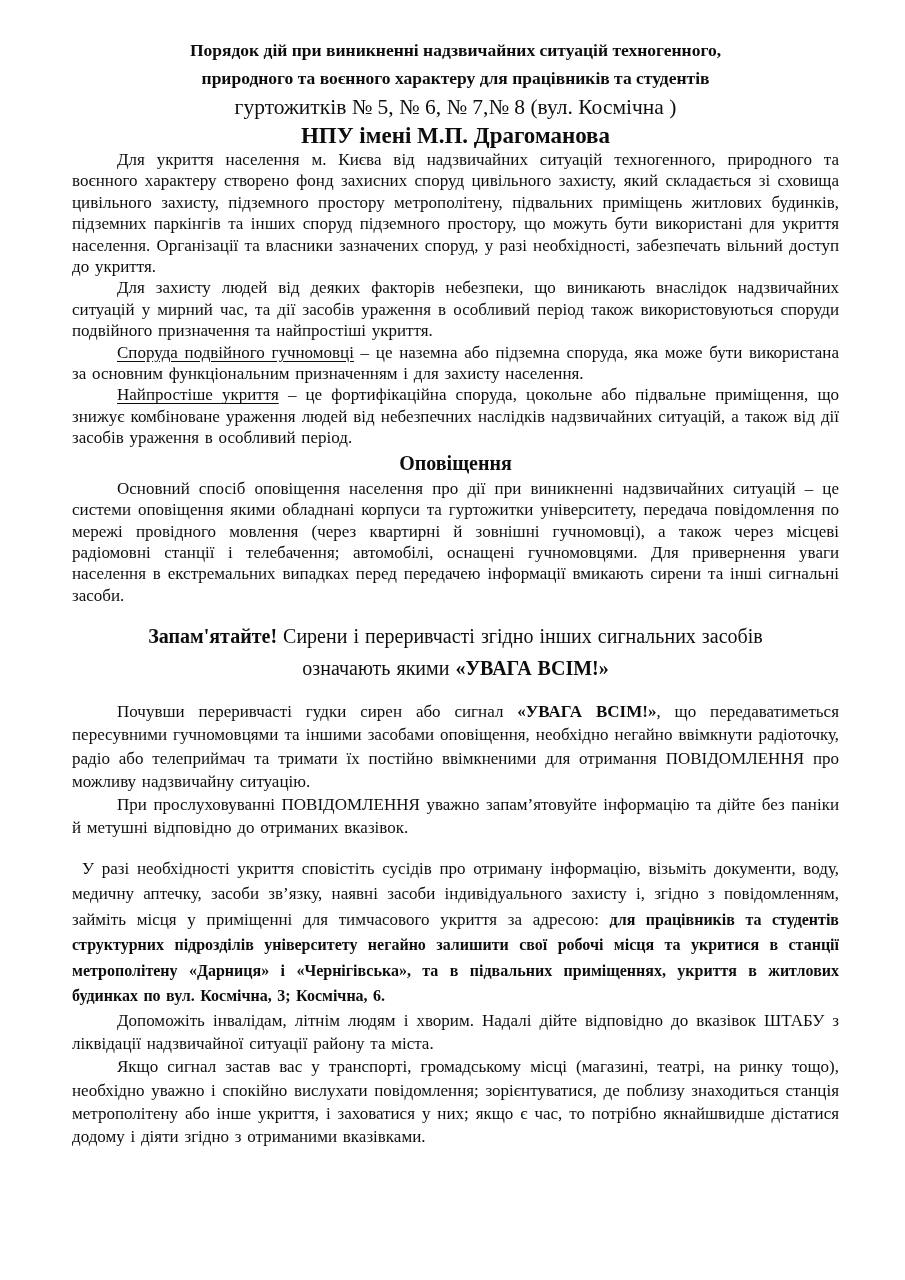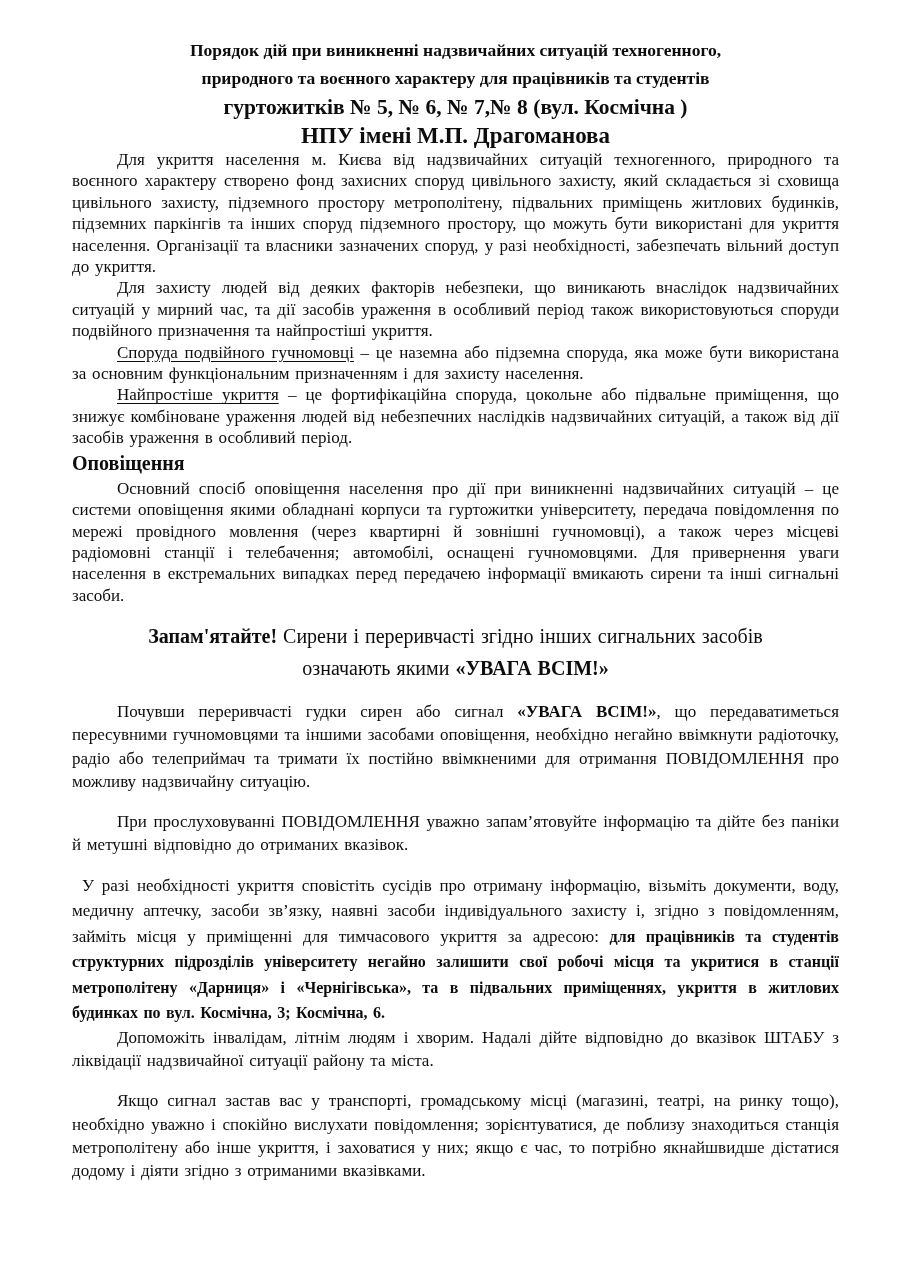--- a/index.html
+++ b/index.html
@@ -11,26 +11,26 @@
     box-sizing:border-box;
     padding:36px 66px 0 72px;
     font-family:"Liberation Serif","DejaVu Serif",serif;
     color:#0d0d0d;
     overflow:hidden;
   }
   p { margin:0; text-align:justify; word-spacing:1.5px; }
   .tight { font-size:17px; line-height:21.4px; }
   .loose { font-size:17px; line-height:23.2px; }
   .ind   { text-indent:45px; }
-  .gap   { margin-top:17px; }
+  .gap   { }
   .t1 { text-align:center; font-weight:bold; font-size:17.5px; line-height:28px; }
-  .t2 { text-align:center; font-weight:bold; font-size:21.5px; line-height:31px; }
+  .t2 { text-align:center; font-weight:normal; font-size:21.5px; line-height:31px; }
   .t3 { text-align:center; font-weight:bold; font-size:23px; line-height:26px; }
   .section-h {
-    text-align:left; font-weight:bold; font-size:20px;
+    text-align:center; font-weight:bold; font-size:20px;
     line-height:27px; margin:1px 0 1px;
   }
   .remember {
     text-align:center; font-size:20px; line-height:31.5px;
     margin:15px 0 16px; word-spacing:1px;
   }
   .b { font-weight:bold;margin-top:34px; }
   .u { text-decoration:underline; text-underline-offset:3px; }
   .p-address { text-indent:10px; margin-top:18px; line-height:24.6px; font-size:17px; }
   .bigbold { font-weight:bold; font-size:16px; line-height:25px; }

